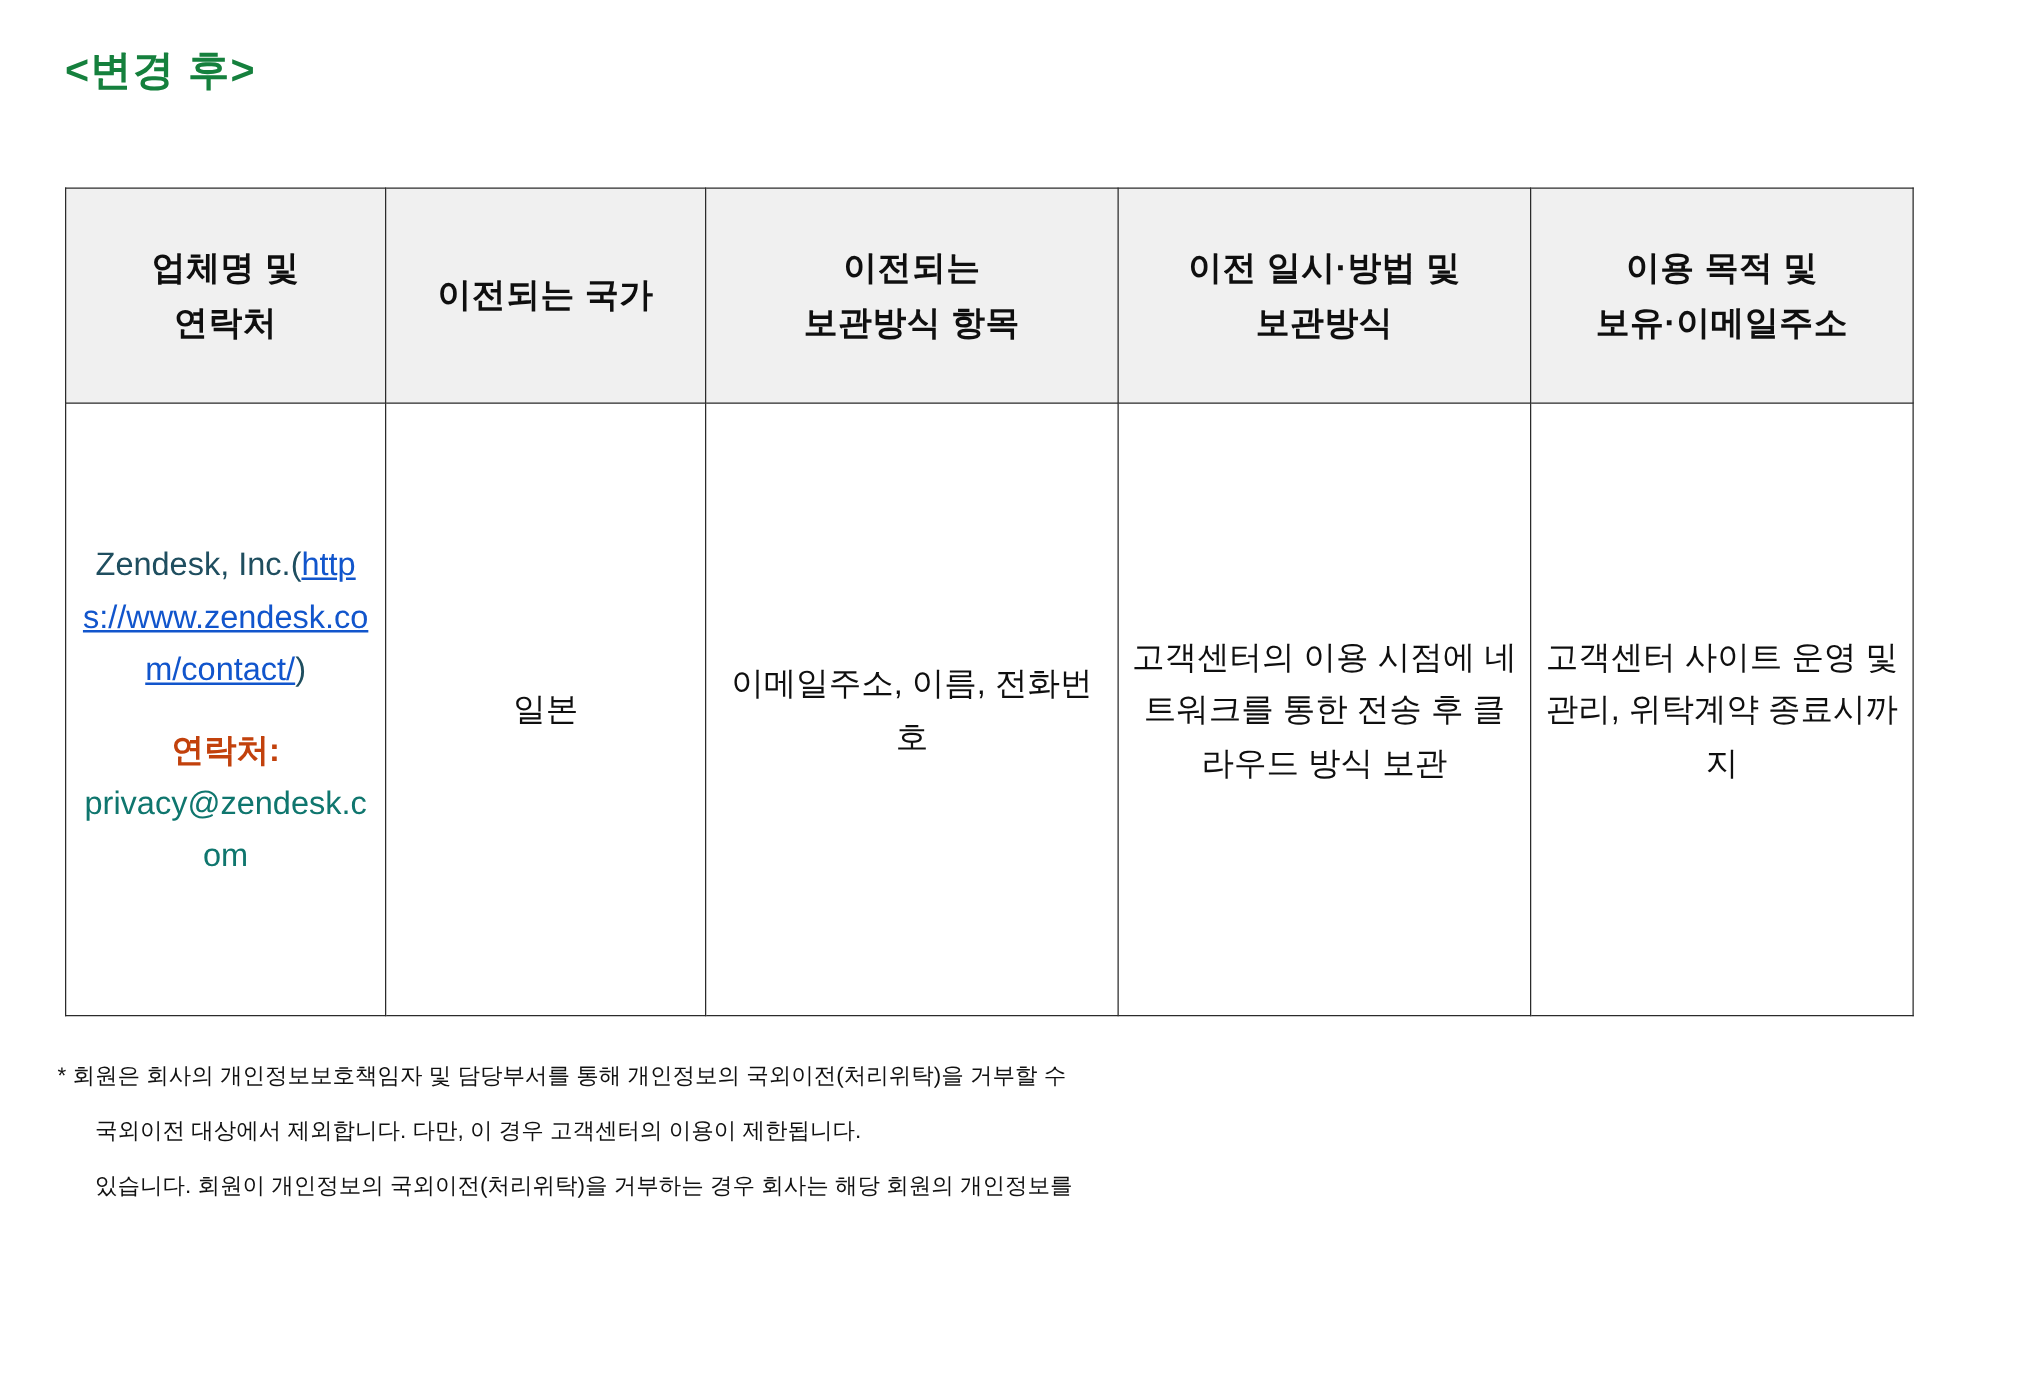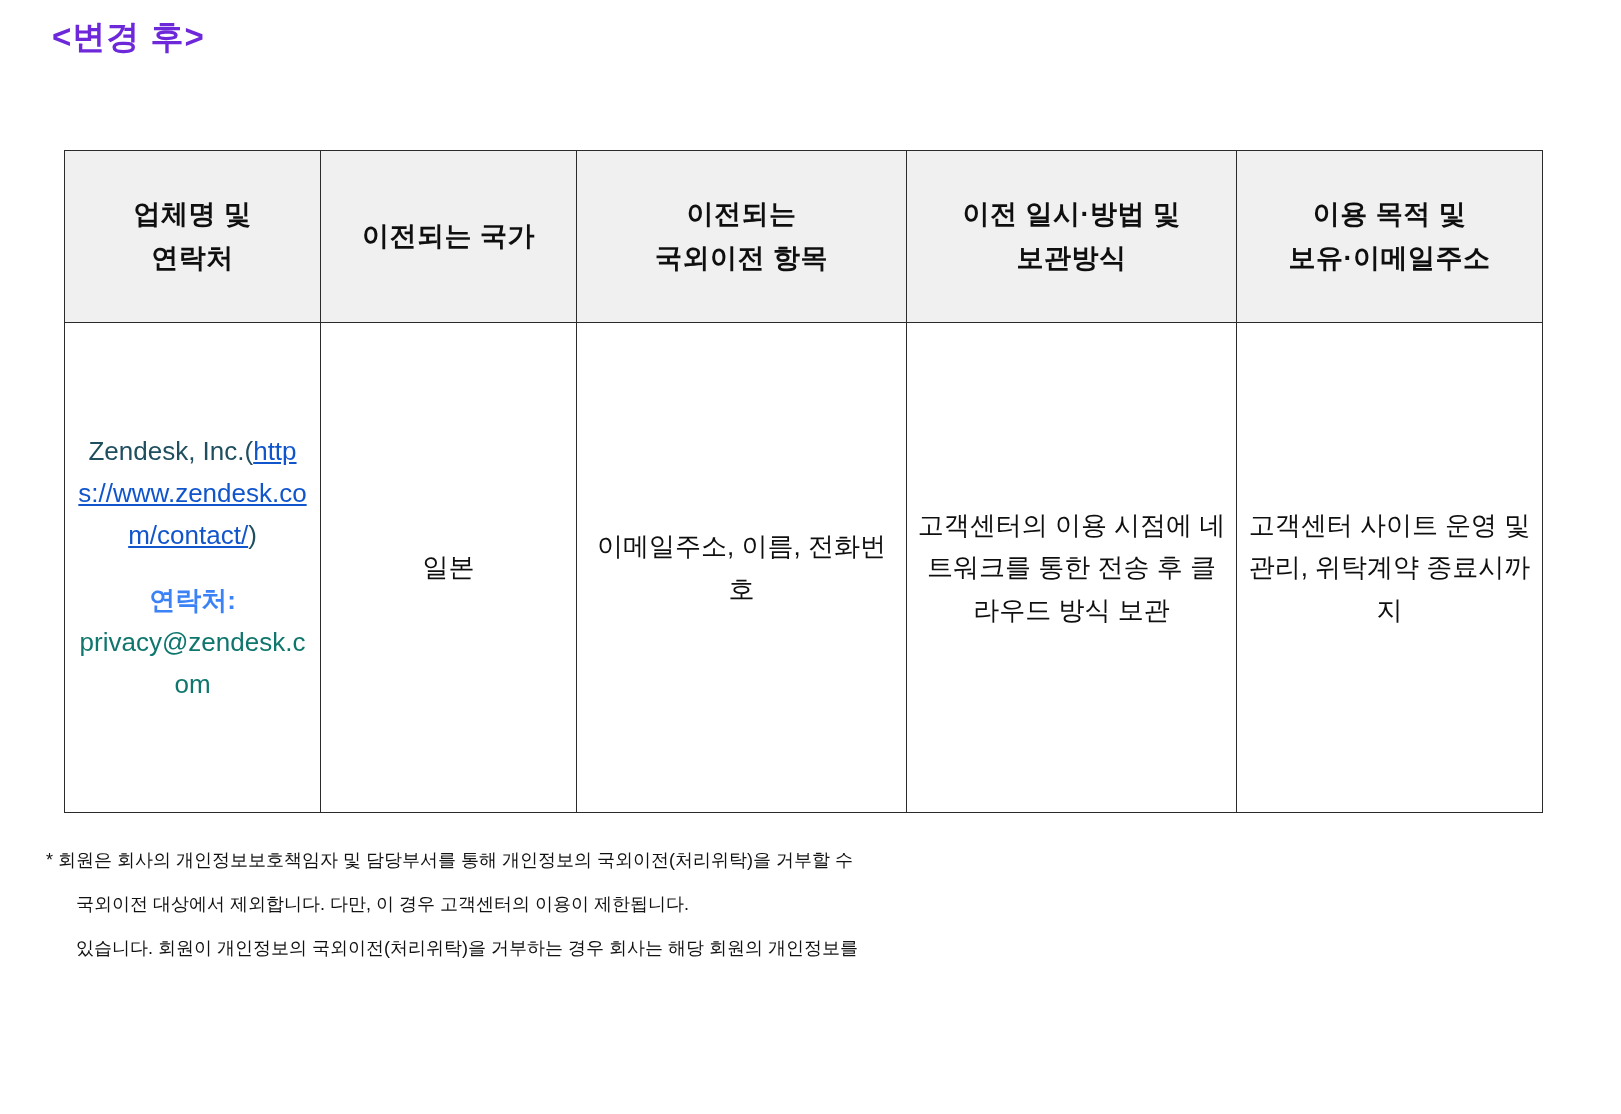--- a/index.html
+++ b/index.html
@@ -18,37 +18,36 @@
   .page {
     position: relative;
     width: 1621px;
     min-height: 1114px;
     box-sizing: border-box;
     padding: 0;
   }
   .doc-heading {
     position: absolute;
     left: 52px;
-    top: 15px;
+    top: 34px;
     font-size: 33px;
     font-weight: 700;
     letter-spacing: 1px;
-    color: #6d28d9;
+    color: #15803d;
   }
   .table-wrap {
     position: absolute;
     left: 52px;
     top: 150px;
     width: 1478px;
   }
   table.transfer-table {
     width: 1478px;
     border-collapse: collapse;
     table-layout: fixed;
-    margin-left: 12px;
   }
   table.transfer-table th,
   table.transfer-table td {
     border: 1px solid #2b2b2b;
     text-align: center;
     vertical-align: middle;
     font-size: 26px;
     line-height: 1.62;
     padding: 6px 8px;
     box-sizing: border-box;
@@ -82,21 +81,21 @@
   .vendor-link {
     color: #1155cc;
     text-decoration: underline;
     word-break: break-all;
     cursor: pointer;
   }
   .vendor-contact-label {
     display: block;
     font-weight: 700;
     margin-top: 22px;
-    color: #3b82f6;
+    color: #c2410c;
   }
   .vendor-email {
     display: block;
     word-break: break-all;
     color: #0f766e;
   }
   .cell-text {
     display: block;
   }
   .footnote {
@@ -137,21 +136,21 @@
         <tr>
           <th>
             <span class="cell-text">업체명 및</span>
             <span class="cell-text">연락처</span>
           </th>
           <th>
             <span class="cell-text">이전되는 국가</span>
           </th>
           <th>
             <span class="cell-text">이전되는</span>
-            <span class="cell-text">국외이전 항목</span>
+            <span class="cell-text">보관방식 항목</span>
           </th>
           <th>
             <span class="cell-text">이전 일시·방법 및</span>
             <span class="cell-text">보관방식</span>
           </th>
           <th>
             <span class="cell-text">이용 목적 및</span>
             <span class="cell-text">보유·이메일주소</span>
           </th>
         </tr>

